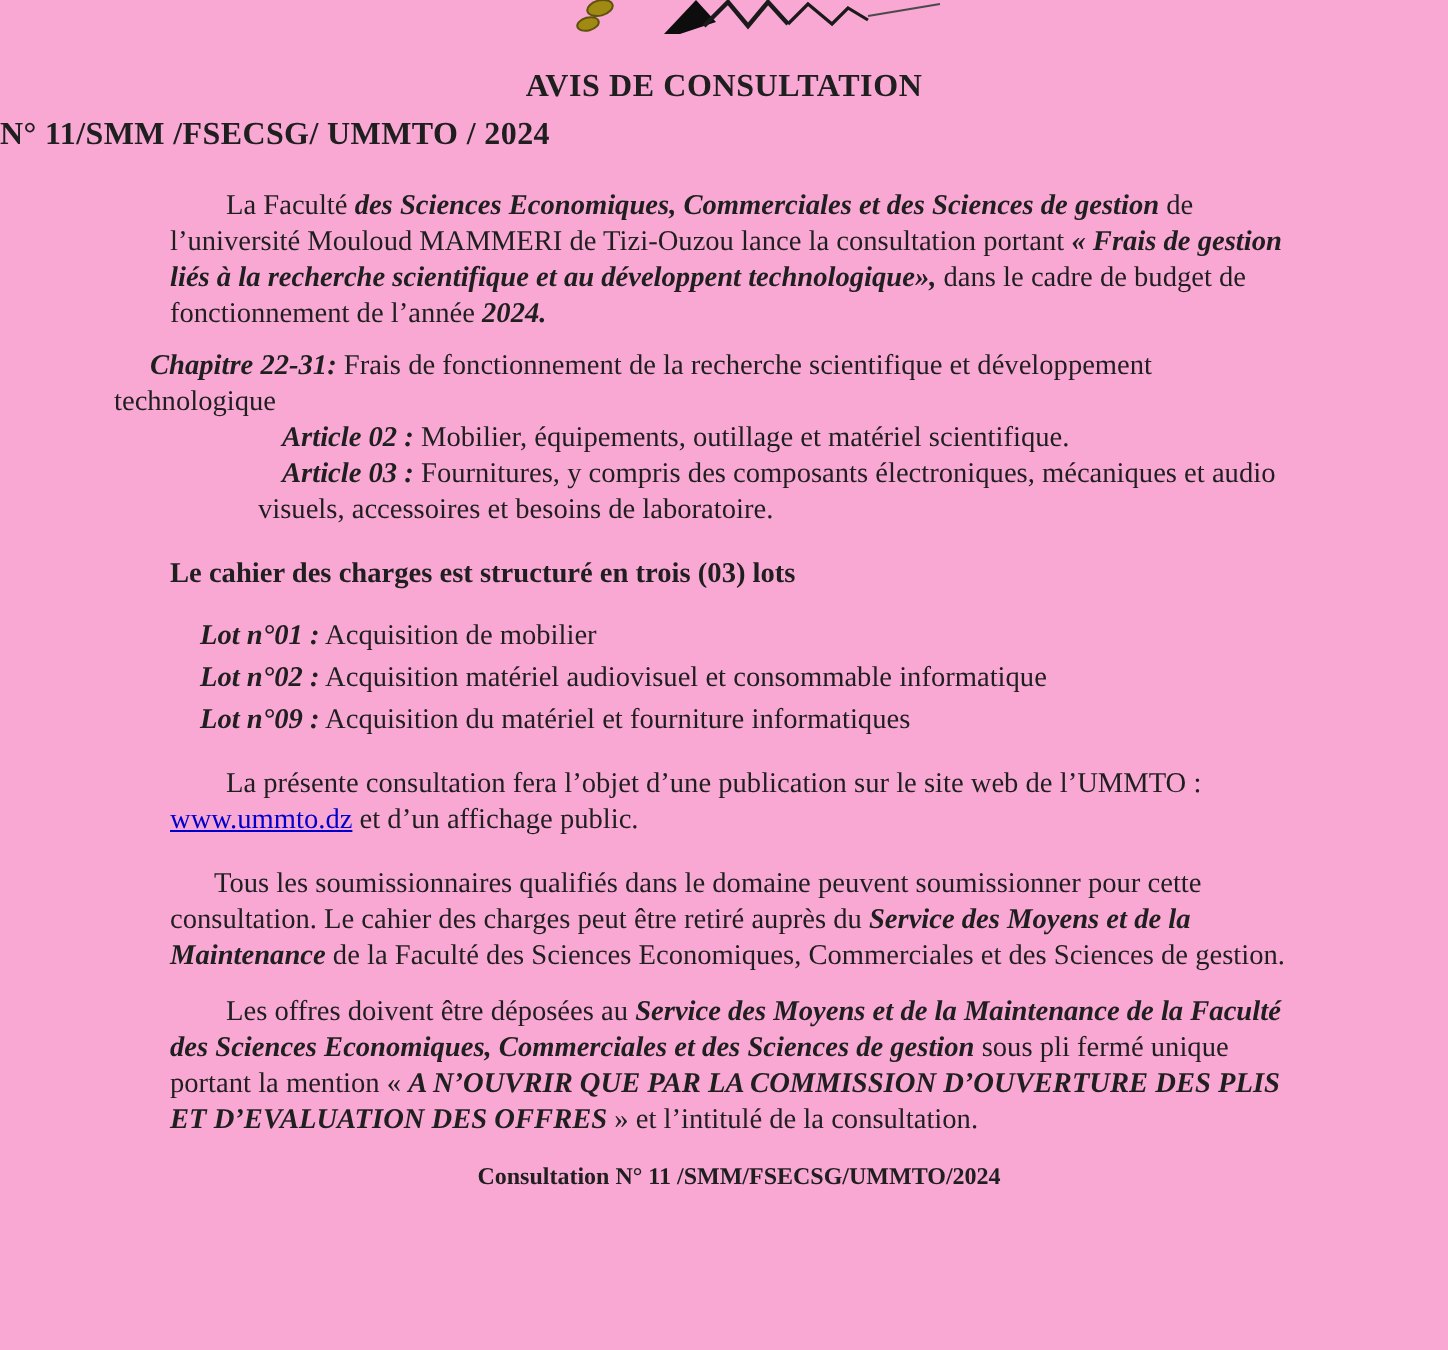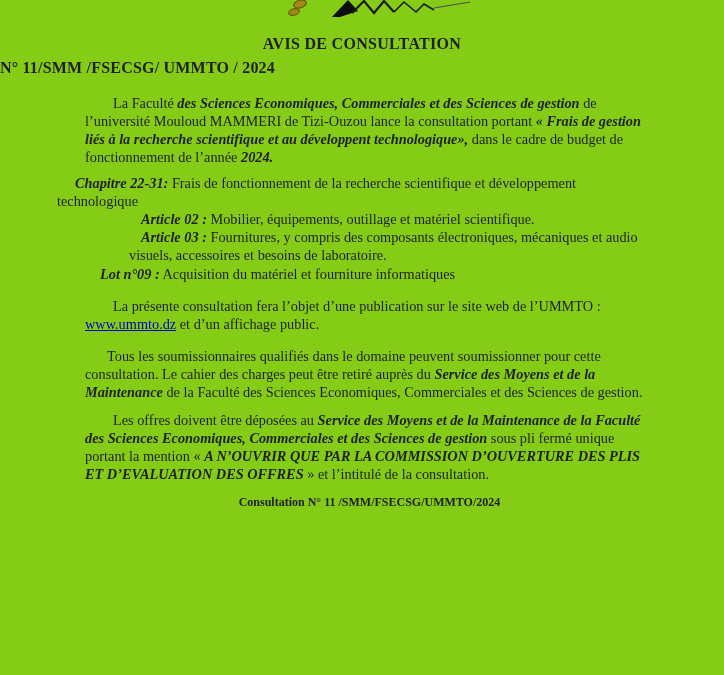--- a/index.html
+++ b/index.html
@@ -4,21 +4,21 @@
 <style>
   html, body {
     margin: 0;
     padding: 0;
     background: #ffffff;
   }
   .page {
     position: relative;
     width: 724px;
     height: 675px;
-    background: #84cc16;
+    background: #f9a8d4;
     overflow: hidden;
     font-family: "Liberation Serif", serif;
     color: #1f1f1f;
     font-size: 14.3px;
     line-height: 18px;
     -webkit-font-smoothing: antialiased;
   }
   .logo {
     position: absolute;
     top: 0;
@@ -98,21 +98,24 @@
 
       <p class="p-intro"><span>La Faculté </span><b>des Sciences Economiques, Commerciales et des Sciences de gestion</b><span> de l’université Mouloud MAMMERI de Tizi-Ouzou lance la consultation portant </span><b>« Frais de gestion liés à la recherche scientifique et au développent technologique»,</b><span> dans le cadre de budget de fonctionnement de l’année </span><b>2024.</b></p>
 
       <p class="p-chapitre"><b>Chapitre 22-31:</b><span> Frais de fonctionnement de la recherche scientifique et développement technologique</span></p>
 
       <p class="p-article"><b>Article 02 :</b><span> Mobilier, équipements, outillage et matériel scientifique.</span></p>
 
       <p class="p-article"><b>Article 03 :</b><span> Fournitures, y compris des composants électroniques, mécaniques et audio visuels, accessoires et besoins de laboratoire.</span></p>
 
 
+      <p class="p-lots-heading">Le cahier des charges est structuré en trois (03) lots</p>
 
+      <p class="p-lot" style="margin-top:12px"><b>Lot n°01 :</b><span> Acquisition de mobilier</span></p>
+      <p class="p-lot"><b>Lot n°02 :</b><span> Acquisition matériel audiovisuel et consommable informatique</span></p>
       <p class="p-lot"><b>Lot n°09 :</b><span> Acquisition du matériel et fourniture informatiques</span></p>
 
       <p class="p-publication"><span>La présente consultation fera l’objet d’une publication sur le site web de l’UMMTO : </span><a class="doclink">www.ummto.dz</a><span> et d’un affichage public.</span></p>
 
       <p class="p-soumission"><span>Tous les soumissionnaires qualifiés dans le domaine peuvent soumissionner pour cette consultation. Le cahier des charges peut être retiré auprès du </span><b>Service des Moyens et de la Maintenance</b><span> de la Faculté des Sciences Economiques, Commerciales et des Sciences de gestion.</span></p>
 
       <p class="p-offres"><span>Les offres doivent être déposées au </span><b>Service des Moyens et de la Maintenance de la Faculté des Sciences Economiques, Commerciales et des Sciences de gestion</b><span> sous pli fermé unique portant la mention « </span><b>A N’OUVRIR QUE PAR LA COMMISSION D’OUVERTURE DES PLIS ET D’EVALUATION DES OFFRES</b><span> » et l’intitulé de la consultation.</span></p>
 
       <p class="doc-footer">Consultation N° 11 /SMM/FSECSG/UMMTO/2024</p>
 

